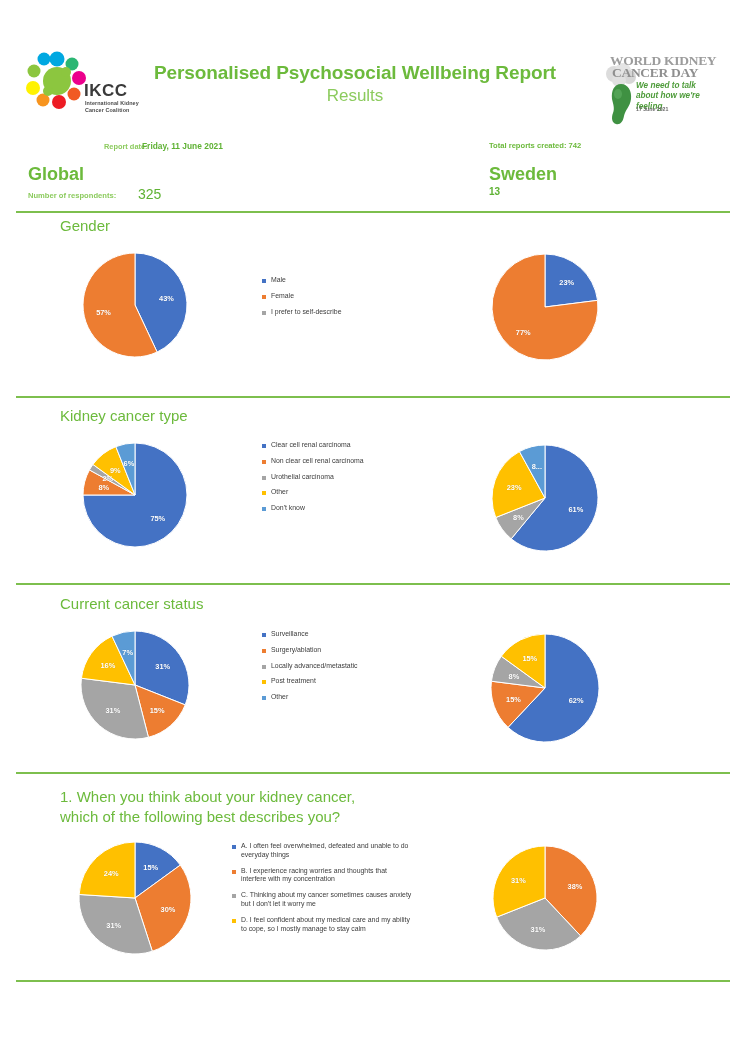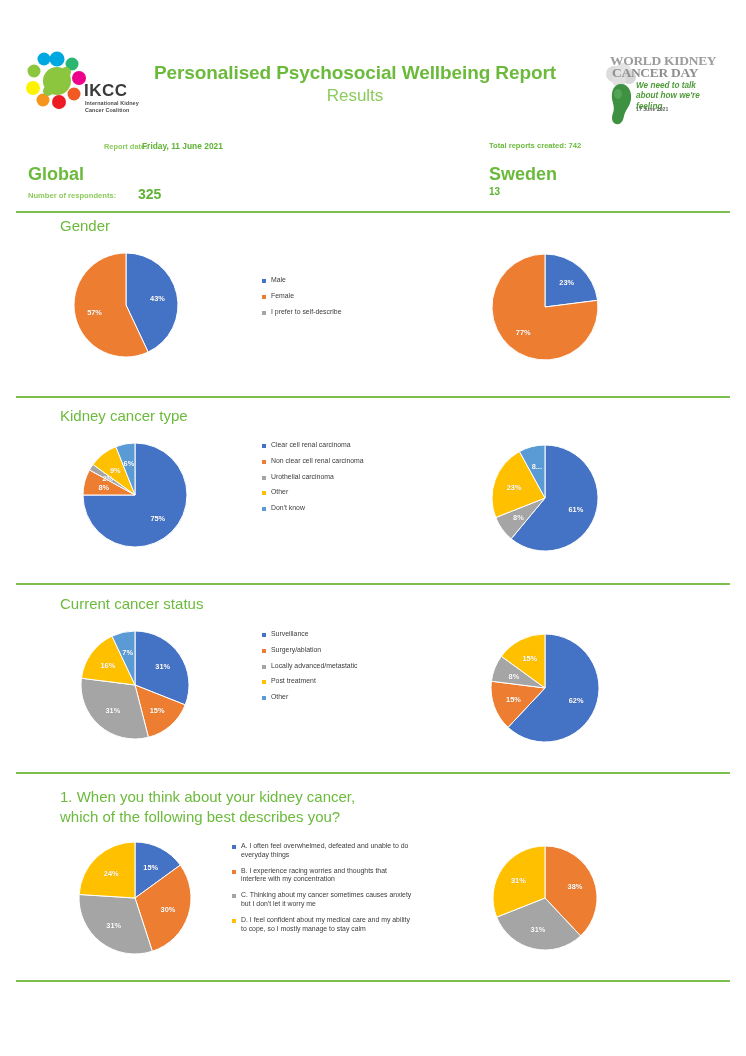--- a/index.html
+++ b/index.html
@@ -76,21 +76,21 @@
   }
   .meta-total {
     position: absolute; left: 489px; top: 0px;
     font-size: 7.6px; color: #6cba3c; font-weight: bold;
   }
 
   
   .region-global { position: absolute; left: 28px; top: 164px; font-size: 18px; font-weight: bold; color: #6cba3c; }
   .region-sweden { position: absolute; left: 489px; top: 164px; font-size: 18px; font-weight: bold; color: #6cba3c; }
   .resp-label { position: absolute; left: 28px; top: 191px; font-size: 7.6px; color: #8ccb5e; font-weight: bold; }
-  .resp-global { position: absolute; left: 138px; top: 186px; font-size: 14px; font-weight: bold; color: #5fb234; }
+  .resp-global { position: absolute; left: 138px; top: 186px; font-size: 14px; font-weight: normal; color: #5fb234; }
   .resp-sweden { position: absolute; left: 489px; top: 186px; font-size: 10px; font-weight: bold; color: #5fb234; }
 
   
   .divider {
     position: absolute; left: 16px; width: 714px; height: 2px;
     background: #7dbf4e;
   }
 
   
   .section { position: absolute; left: 0; width: 746px; }
@@ -172,21 +172,21 @@
   <div class="region-global">Global</div>
   <div class="region-sweden">Sweden</div>
   <div class="resp-label">Number of respondents:</div>
   <div class="resp-global">325</div>
   <div class="resp-sweden">13</div>
 
   <div id="sections-host">
       <div class="divider" style="top: 211px; background: rgb(125, 191, 78);"></div>
       <div class="section" style="top: 0px; height: 1056px; pointer-events: none;">
         <div class="section-title" style="top: 216px; left: 60px; width: 320px;">Gender</div>
-        <div class="pie-wrap" style="left: 74px; top: 253px; width: 104px; height: 104px;"><svg viewBox="0 0 104 104" width="104" height="104">
+        <div class="pie-wrap" style="left: 83px; top: 253px; width: 104px; height: 104px;"><svg viewBox="0 0 104 104" width="104" height="104">
             <path d="M 52 52 L 52 0 A 52 52 0 0 1 74.14052316138377 99.05100672823302 Z" fill="#4472c4" stroke="#ffffff" stroke-width="1"></path>
             <path d="M 52 52 L 74.14052316138377 99.05100672823302 A 52 52 0 1 1 51.99999999999999 0 Z" fill="#ed7d31" stroke="#ffffff" stroke-width="1"></path>
           </svg><div class="slice-label" style="left: 83.4636px; top: 44.9671px;">43%</div><div class="slice-label" style="left: 20.5364px; top: 59.0329px;">57%</div></div>
         <div class="legend" style="left: 262px; top: 276px; width: 125px;">
           <div class="legend-item">
             <span class="legend-swatch" style="background: rgb(68, 114, 196);"></span>
             <span class="legend-text">Male</span>
           </div>
           <div class="legend-item">
             <span class="legend-swatch" style="background: rgb(237, 125, 49);"></span>

